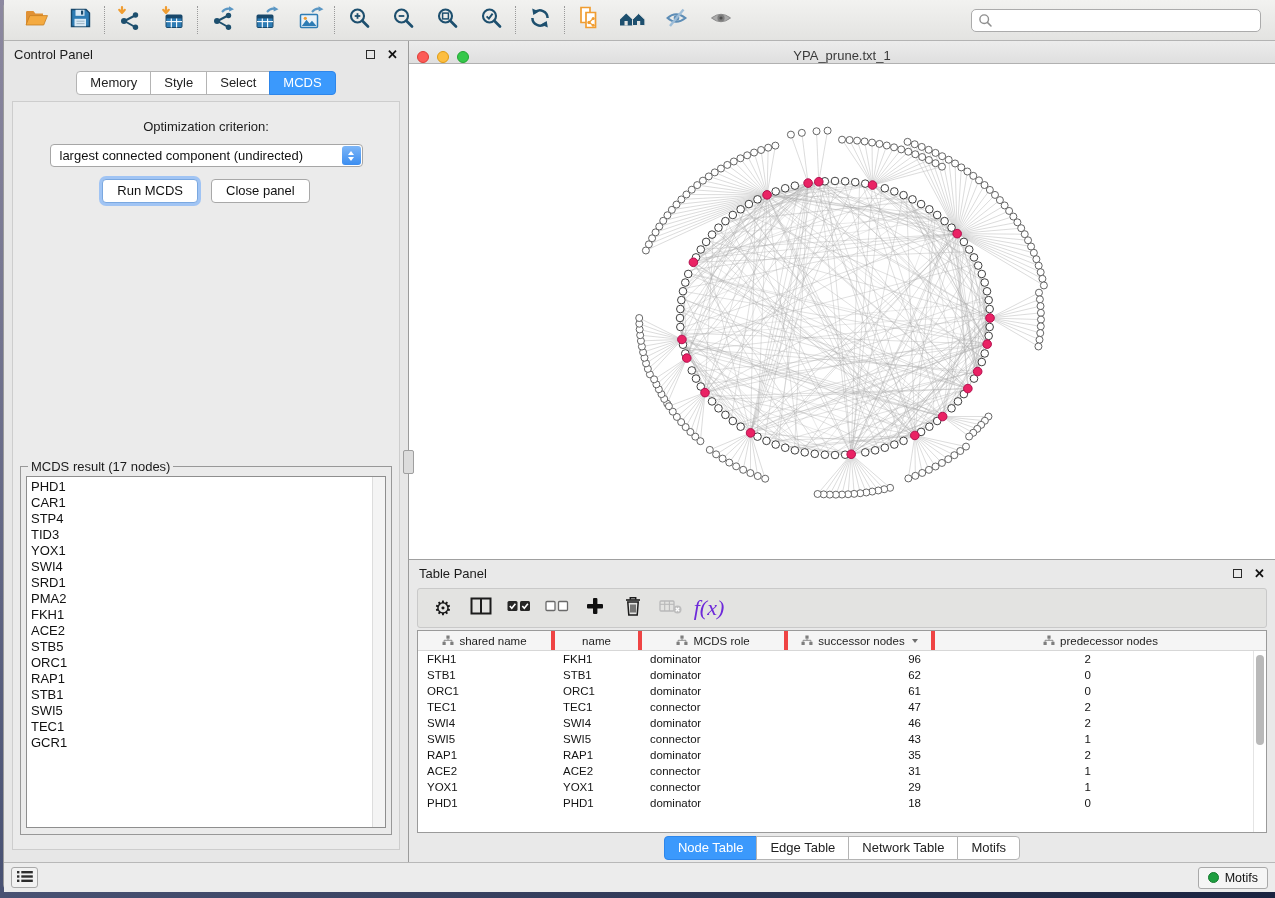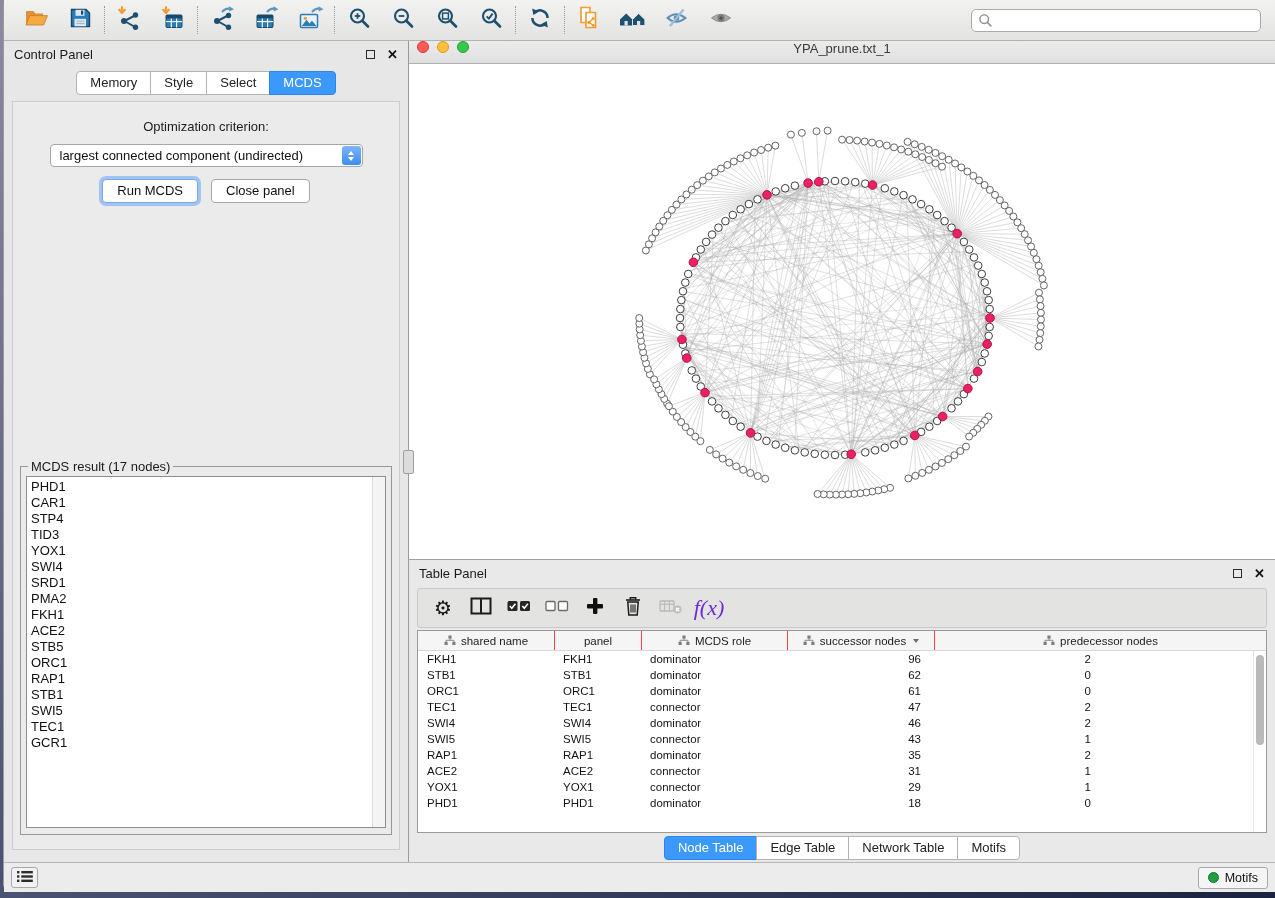--- a/index.html
+++ b/index.html
@@ -75,42 +75,42 @@
   fieldset.mcds-group legend { font-size:13px; color:#1b1b1b; padding:0 3px; margin-left:2px; }
   .mcds-list { background:#fff; border:1px solid #8e8e8e; height:352px; position:relative; overflow:hidden; padding:2px 0 0 4px; }
   .mcds-item { font-size:13px; color:#111; line-height:16px; }
   .mcds-scroll { position:absolute; right:0; top:0; bottom:0; width:13px; background:#f4f4f4; border-left:1px solid #ddd; }
   .split-handle { position:absolute; left:399px; top:409px; width:11px; height:24px; background:#dcdcdc; border:1px solid #9f9f9f; border-radius:2px; z-index:5; cursor:col-resize; }
   
   .rightcol { flex:1; display:flex; flex-direction:column; min-width:0; }
   .net-window { height:519px; flex:none; display:flex; flex-direction:column; border-bottom:1px solid #a0a0a0; }
   .net-titlebar {
     height:23px; flex:none; background:linear-gradient(#ececec,#dfdfdf); border-bottom:1px solid #b1b1b1;
-    display:flex; align-items:flex-start; padding:0 8px; position:relative;
+    display:flex; align-items:flex-end; padding:0 8px; position:relative;
   }
   .traffic { display:flex; gap:8px; }
   .light { width:12px; height:12px; border-radius:50%; cursor:pointer; }
   .light.red { background:#fc5b57; border:1px solid #dd3b35; }
   .light.yellow { background:#fdbe41; border:1px solid #de9b12; }
   .light.green { background:#35c84a; border:1px solid #22a532; }
   .net-title { position:absolute; left:0; right:0; text-align:center; font-size:13px; color:#3a3a3a; pointer-events:none; }
   .net-canvas { flex:1; background:#fff; position:relative; overflow:hidden; }
   .net-canvas svg { display:block; }
   
   .tpanel { flex:1; background:#e9e9e9; display:flex; flex-direction:column; min-height:0; }
   .tp-toolbar {
     margin:1px 8px 2px; height:40px; flex:none; background:#e3e3e1; border:1px solid #c9c9c9; border-radius:3px;
     display:flex; align-items:center; gap:0; padding:0 6px;
   }
   .tp-icon { width:38px; height:30px; display:flex; align-items:center; justify-content:center; cursor:pointer; }
   .gear-glyph { font-size:20px; color:#161616; line-height:1; }
   .fx-label { font-family:Liberation Serif, serif; font-style:italic; font-size:22px; color:#6d28d9; }
   .table-wrap { margin:0 8px; flex:1; background:#fff; border:1px solid #9a9a9a; min-height:0; position:relative; overflow:hidden; display:flex; flex-direction:column; }
   .nt-header { height:20px; flex:none; display:flex; background:#f5f5f5; border-bottom:1px solid #d7d7d7; }
-  .th { display:flex; align-items:center; justify-content:center; gap:5px; font-size:11.5px; color:#1d1d1d; border-right:1px solid #ef4444; flex:none; cursor:pointer; }
+  .th { display:flex; align-items:center; justify-content:center; gap:5px; font-size:11.5px; color:#1d1d1d; border-right:4px solid #ef4444; flex:none; cursor:pointer; }
   .th:last-child { border-right:none; flex:1; }
   .sort-tri { width:0;height:0;border-left:3.5px solid transparent;border-right:3.5px solid transparent;border-top:4.5px solid #6d6d6d; margin-left:2px; }
   .nt-body { flex:1; overflow:hidden; }
   .tr { display:flex; height:16px; align-items:center; }
   .td { font-size:11.5px; color:#141414; flex:none; white-space:nowrap; overflow:hidden; }
   .td.num { text-align:right; padding-right:14px; }
   .nt-scroll { position:absolute; top:20px; right:0; bottom:0; width:13px; background:#fff; border-left:1px solid #e4e4e4; }
   .nt-thumb { position:absolute; left:2px; right:2px; top:4px; height:90px; background:#b9b9b9; border-radius:5px; }
   .tp-tabs { height:29px; flex:none; display:flex; justify-content:center; align-items:center; }
   
@@ -1167,21 +1167,21 @@
               <div class="th" style="width: 137px;">
                 <svg width="12" height="11" viewBox="0 0 12 11">
                   <rect x="4.4" y="0.5" width="3.2" height="3.2" fill="#7e7e7e"></rect>
                   <rect x="0.5" y="6.8" width="3.2" height="3.2" fill="#7e7e7e"></rect>
                   <rect x="8.3" y="6.8" width="3.2" height="3.2" fill="#7e7e7e"></rect>
                   <path d="M6 3.7 v1.6 M2.1 6.8 v-1.5 h7.8 v1.5" fill="none" stroke="#7e7e7e" stroke-width="0.9"></path>
                 </svg>
                 <span>shared name</span>
               </div>
               <div class="th" style="width: 87px;">
-                <span>panel</span>
+                <span>name</span>
               </div>
               <div class="th" style="width: 146px;">
                 <svg width="12" height="11" viewBox="0 0 12 11">
                   <rect x="4.4" y="0.5" width="3.2" height="3.2" fill="#7e7e7e"></rect>
                   <rect x="0.5" y="6.8" width="3.2" height="3.2" fill="#7e7e7e"></rect>
                   <rect x="8.3" y="6.8" width="3.2" height="3.2" fill="#7e7e7e"></rect>
                   <path d="M6 3.7 v1.6 M2.1 6.8 v-1.5 h7.8 v1.5" fill="none" stroke="#7e7e7e" stroke-width="0.9"></path>
                 </svg>
                 <span>MCDS role</span>
               </div>

